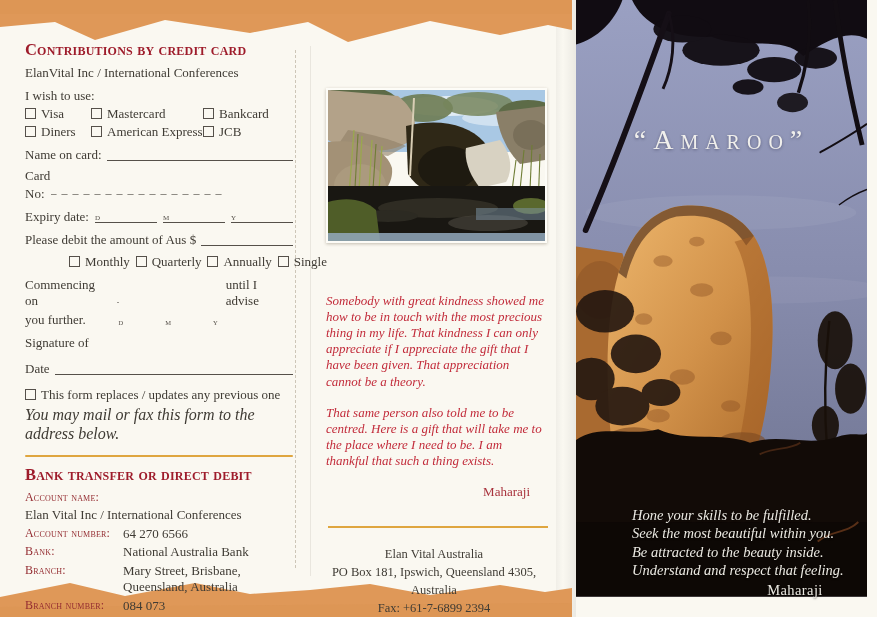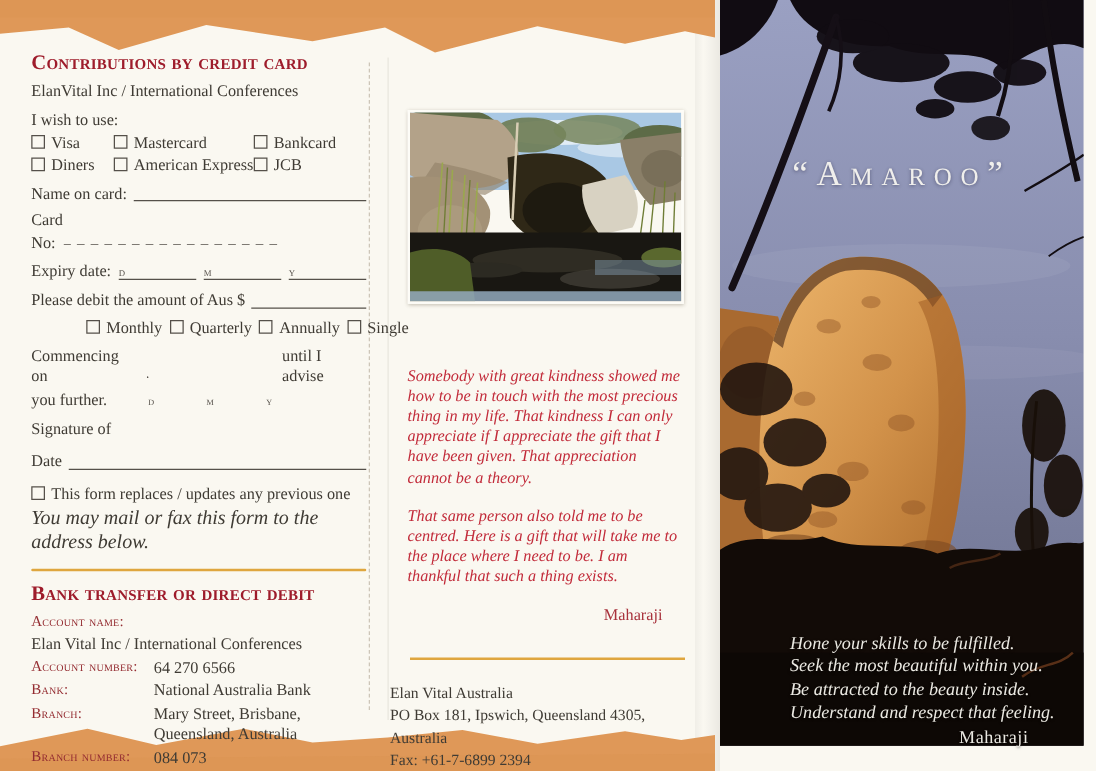--- a/index.html
+++ b/index.html
@@ -28,21 +28,21 @@
   
   .panel-left{position:absolute;left:0;top:0;width:310px;height:617px;
     padding:40px 17px 0 25px;box-sizing:border-box;z-index:4;font-size:13px;line-height:1.22;}
   .sec-heading{font-variant:small-caps;font-weight:bold;color:#9e1c2b;
     font-size:16.5px;letter-spacing:.2px;margin:0 0 5px 0;}
   .plain{margin:2px 0;}
   .cc-row{display:flex;margin:2px 0;}
   .cc-c1{width:66px;}.cc-c2{width:112px;}.cc-c3{flex:1;}
   .chk{display:inline-block;width:9px;height:9px;border:1.2px solid #55504a;
     margin-right:5px;vertical-align:-1px;background:transparent;}
-  .fline{display:flex;align-items:center;margin-top:7px;}
+  .fline{display:flex;align-items:flex-start;margin-top:7px;}
   .fline .lbl{white-space:nowrap;}
   .fline .line{flex:1;border-bottom:1px solid #55504a;margin-left:5px;height:13px;}
   .dashline{color:#55504a;font-size:12px;letter-spacing:1px;white-space:nowrap;
     overflow:hidden;flex:1;margin-left:6px;}
   .expiry-seg{display:flex;flex:1;border-bottom:1px solid #55504a;height:13px;margin-left:6px;}
   .tiny-mark{font-size:7px;color:#55504a;align-self:flex-end;font-variant:small-caps;}
   .freq-row{display:flex;justify-content:space-between;margin-top:6px;width:258px;padding-left:44px;}
   .dmy{display:inline-block;width:104px;position:relative;margin:0 6px;vertical-align:bottom;}
   .dmy .dline{border-bottom:1px solid #55504a;height:12px;position:relative;}
   .dmy .dot{position:absolute;bottom:0;font-size:9px;color:#55504a;}
@@ -60,21 +60,21 @@
   
   .panel-mid{position:absolute;left:312px;top:0;width:244px;height:617px;z-index:4;}
   .mid-photo{margin:88px 0 0 14px;width:217px;height:151px;
     border:2px solid #fdfcf7;box-shadow:0 1px 3px rgba(70,55,30,.3);}
   .mid-photo svg{display:block;}
   .mid-quote{margin:50px 10px 0 14px;color:#c22b3a;font-style:italic;
     font-size:13px;line-height:1.24;}
   .mid-quote p{margin:0 0 15px 0;}
   .mid-attrib{text-align:right;margin:4px 26px 0 0;color:#a8323c;font-size:13px;}
   .mid-rule{height:1.5px;background:#dfa63f;margin:26px 8px 0 16px;}
-  .mid-footer{margin-top:17px;font-size:12.5px;line-height:1.45;color:#3f3b34;}
+  .mid-footer{margin-top:17px;text-align:center;font-size:12.5px;line-height:1.45;color:#3f3b34;}
 
   
   .panel-right{position:absolute;left:576px;top:0;width:291px;height:617px;z-index:5;}
   .panel-right svg.scene{position:absolute;inset:0;display:block;}
   .amaroo-title{position:absolute;top:124px;left:0;right:0;text-align:center;
     color:#f0efec;font-variant:small-caps;font-size:28px;letter-spacing:7px;
     text-shadow:0 1px 3px rgba(25,25,50,.45);white-space:nowrap;}
   .right-quote{position:absolute;left:56px;top:506px;width:230px;
     color:#ebe9e2;font-style:italic;font-size:14.5px;line-height:1.26;
     text-shadow:0 1px 2px rgba(0,0,0,.55);}

